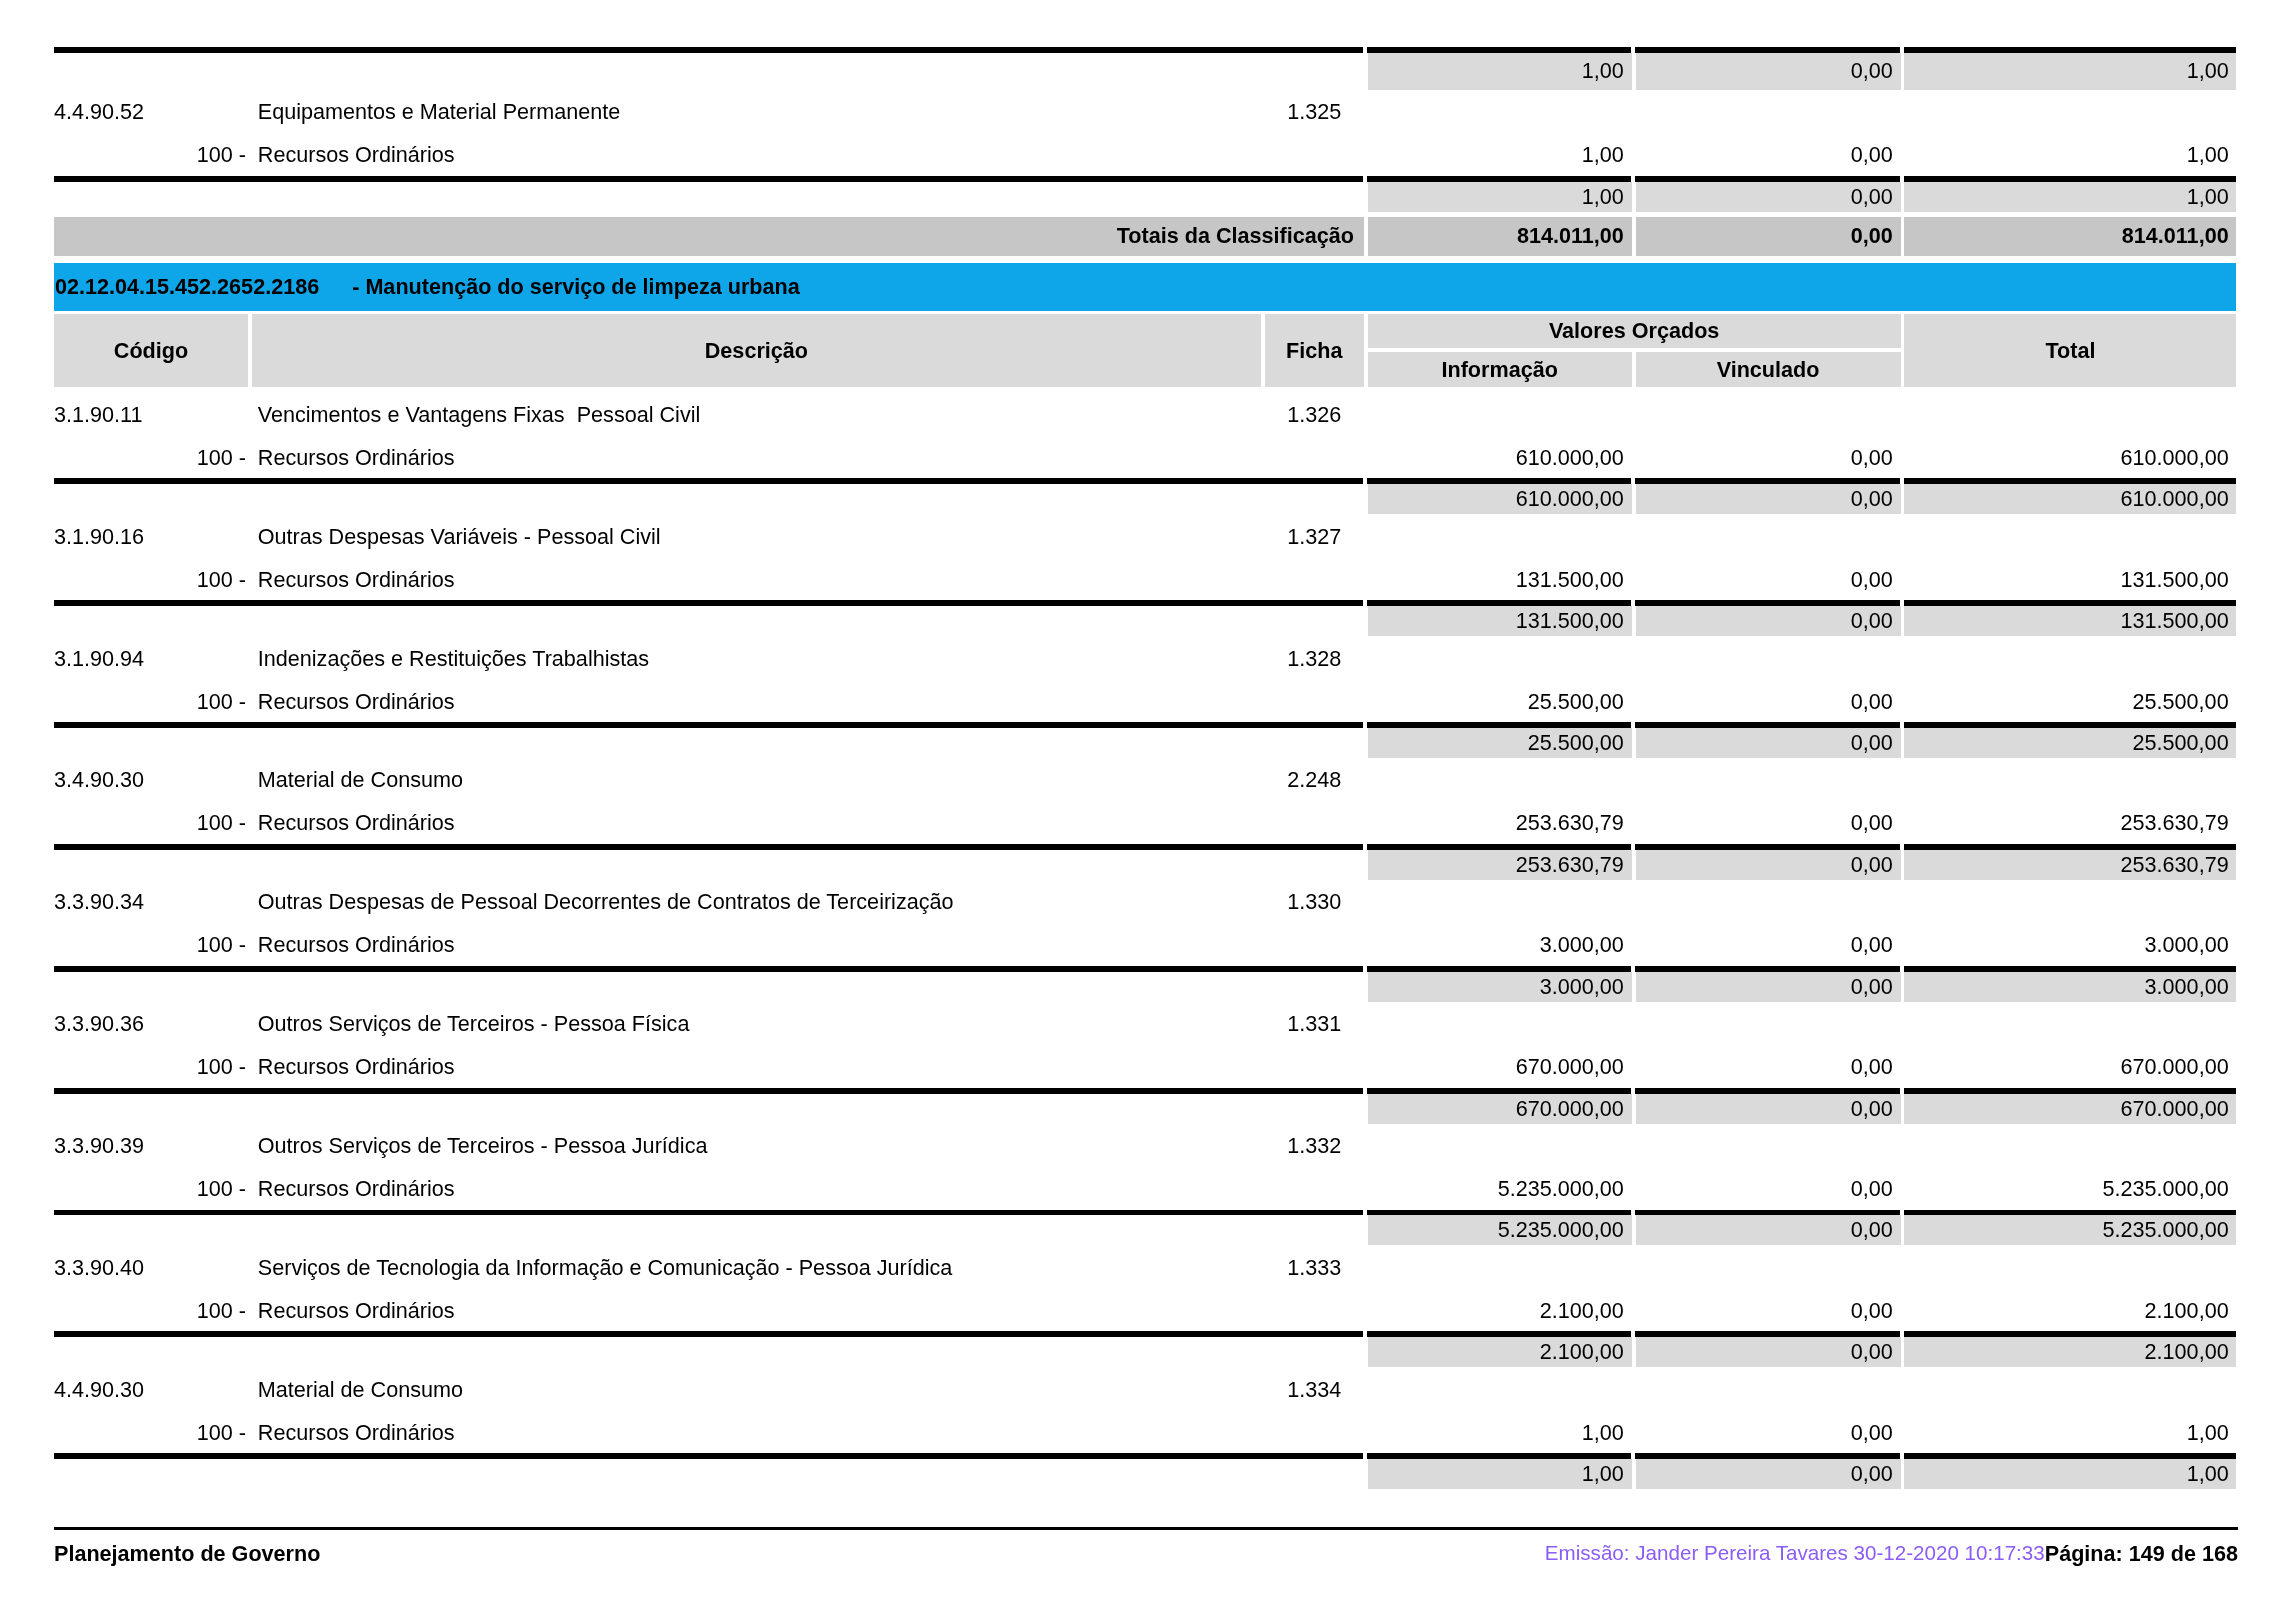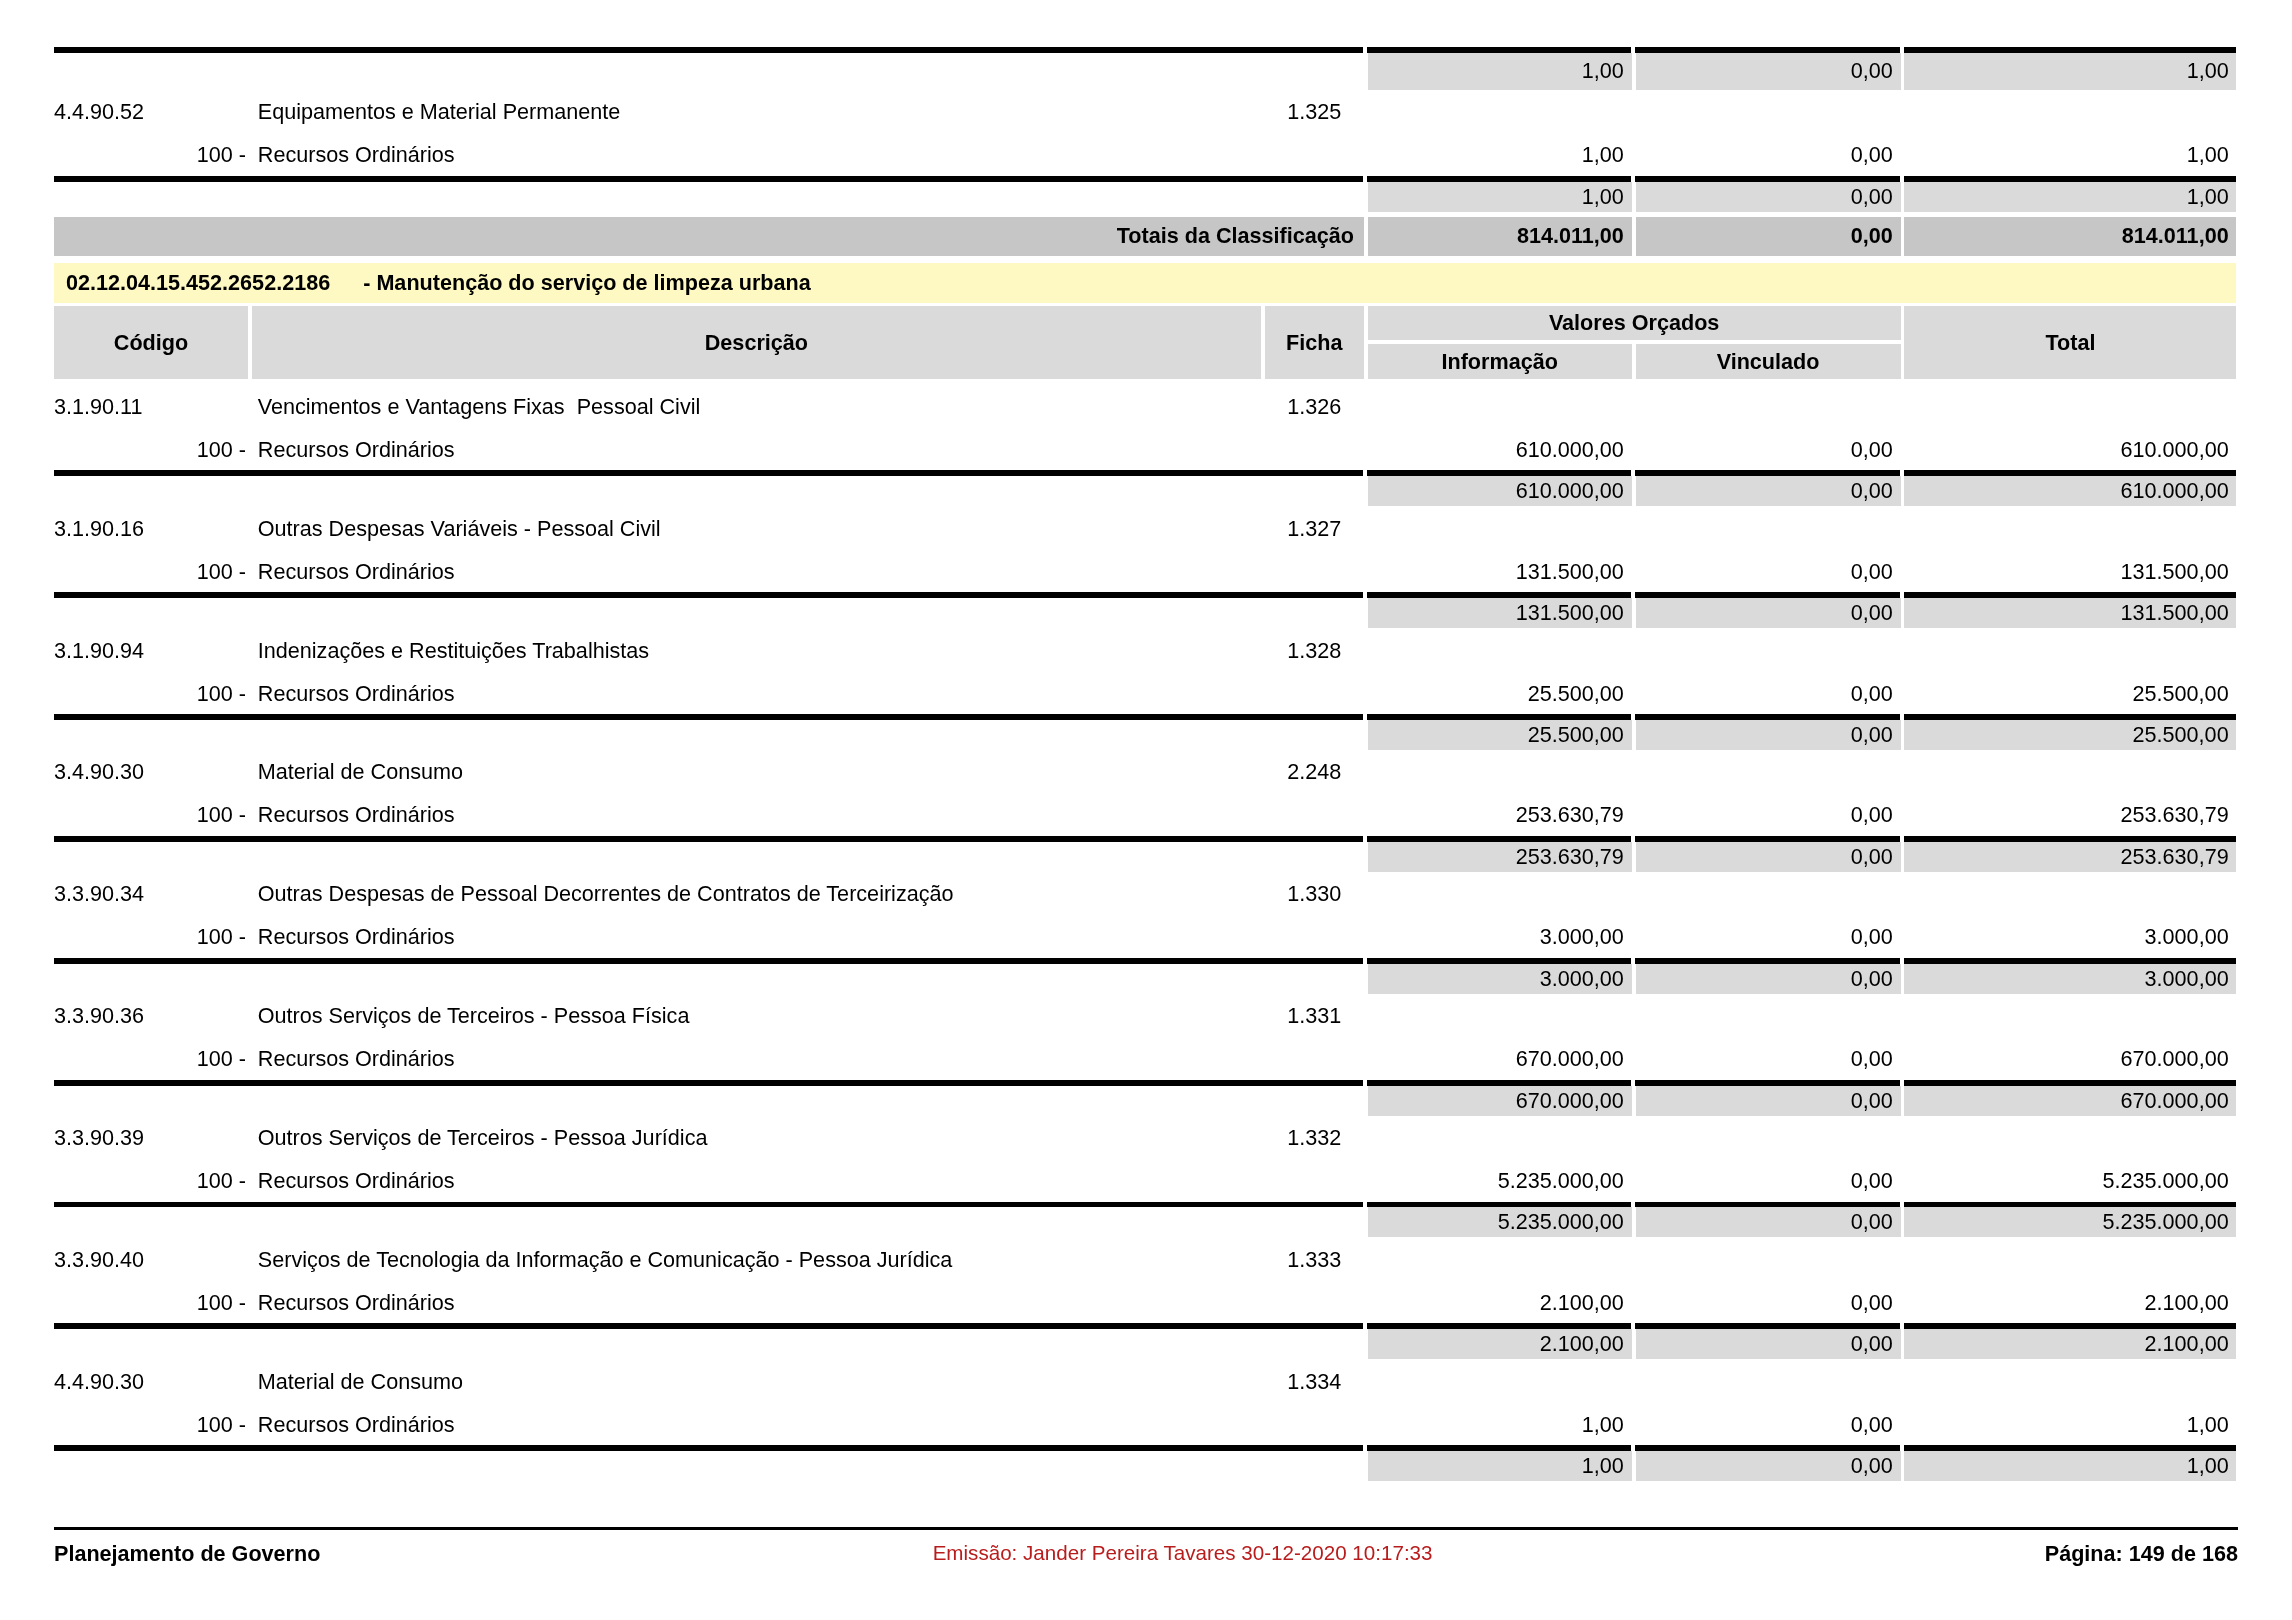--- a/index.html
+++ b/index.html
@@ -33,38 +33,38 @@
   .cell-rescode { grid-column:1; text-align:right; padding-right:2px; }
   .cell-desc { grid-column:2; padding-left:5.9px; white-space:pre-wrap; }
   .cell-ficha { grid-column:3; text-align:center; }
   .v1 { grid-column:4; } .v2 { grid-column:5; } .v3 { grid-column:6; }
   .val { text-align:right; padding-right:7.8px; height:100%; display:flex; align-items:center; justify-content:flex-end; }
   .gray { background:#dadada; }
   .dark { background:#c6c6c6; }
 
   .totais-label { grid-column:1 / span 3; text-align:right; padding-right:9.8px; height:100%; display:flex; align-items:center; justify-content:flex-end; }
 
-  .section-band { height:40px; background:#fef9c3; font-weight:bold; display:flex; align-items:center; padding-left:12px; box-sizing:border-box; }
+  .section-band { height:48px; background:#0ea5e9; font-weight:bold; display:flex; align-items:center; padding-left:1px; box-sizing:border-box; }
   .section-band .sec-title { margin-left:33px; }
 
   .thead { display:grid; grid-template-columns:194px 1009px 99px 264px 265px 332px; column-gap:3.9px; grid-template-rows:34px 35px; row-gap:3.9px; font-weight:bold; }
   .thead .hcell { background:#dadada; display:flex; align-items:center; justify-content:center; }
   .thead .span2 { grid-row:1 / span 2; }
   .h-codigo { grid-column:1; }
   .h-desc { grid-column:2; }
   .h-ficha { grid-column:3; }
   .h-valores { grid-column:4 / span 2; grid-row:1; }
   .h-ord { grid-column:4; grid-row:2; }
   .h-vinc { grid-column:5; grid-row:2; }
   .h-total { grid-column:6; }
 
   .footer-line { position:absolute; left:54px; top:1527px; width:2184px; height:2.9px; background:#000; }
   .footer { position:absolute; left:54px; top:1541px; width:2184px; display:flex; align-items:flex-start; }
   .footer .f-left { font-weight:bold; white-space:nowrap; }
-  .footer .f-center { flex:1; text-align:center; color:#b91c1c; font-size:20.6px; }
+  .footer .f-center { flex:1; text-align:right; color:#8b5cf6; font-size:20.6px; }
   .footer .f-right { font-weight:bold; white-space:nowrap; }
 </style>
 </head>
 <body>
 
 <div class="page">
   <div class="table-area">
 
     <div class="spacer-top"></div>
 

